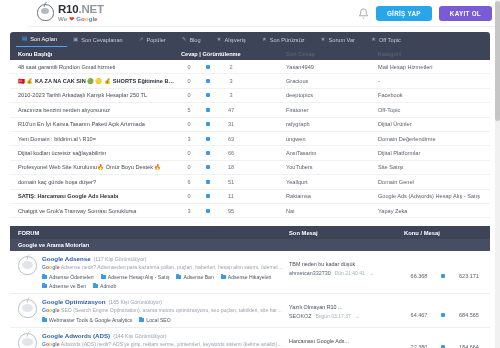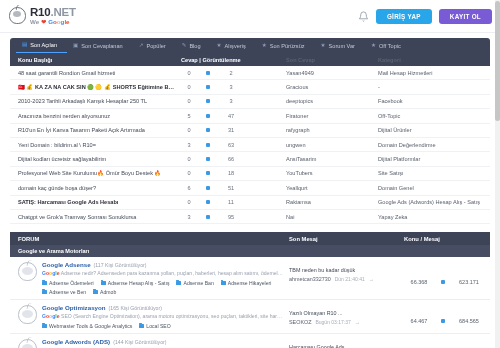--- a/index.html
+++ b/index.html
@@ -6,26 +6,27 @@
   html, body {
     width: 500px; height: 348px;
     overflow: hidden;
     background: #ffffff;
     font-family: "Liberation Sans", sans-serif;
   }
   body { position: relative; }
 
   
   .topbar {
-    height: 33px;
+    height: 27px;
     background: #ffffff;
     display: flex;
     align-items: center;
     padding: 0 8px 0 9px;
     border-bottom: 1px solid #eceef1;
+    margin-left: 28px;
   }
   .brand { display: flex; align-items: center; gap: 4px; }
   .brand-mark {
     width: 17px; height: 17px;
     border: 1.4px solid #6b7280;
     border-radius: 50% 50% 45% 45%;
     position: relative;
     flex: none;
     background: #fff;
   }

